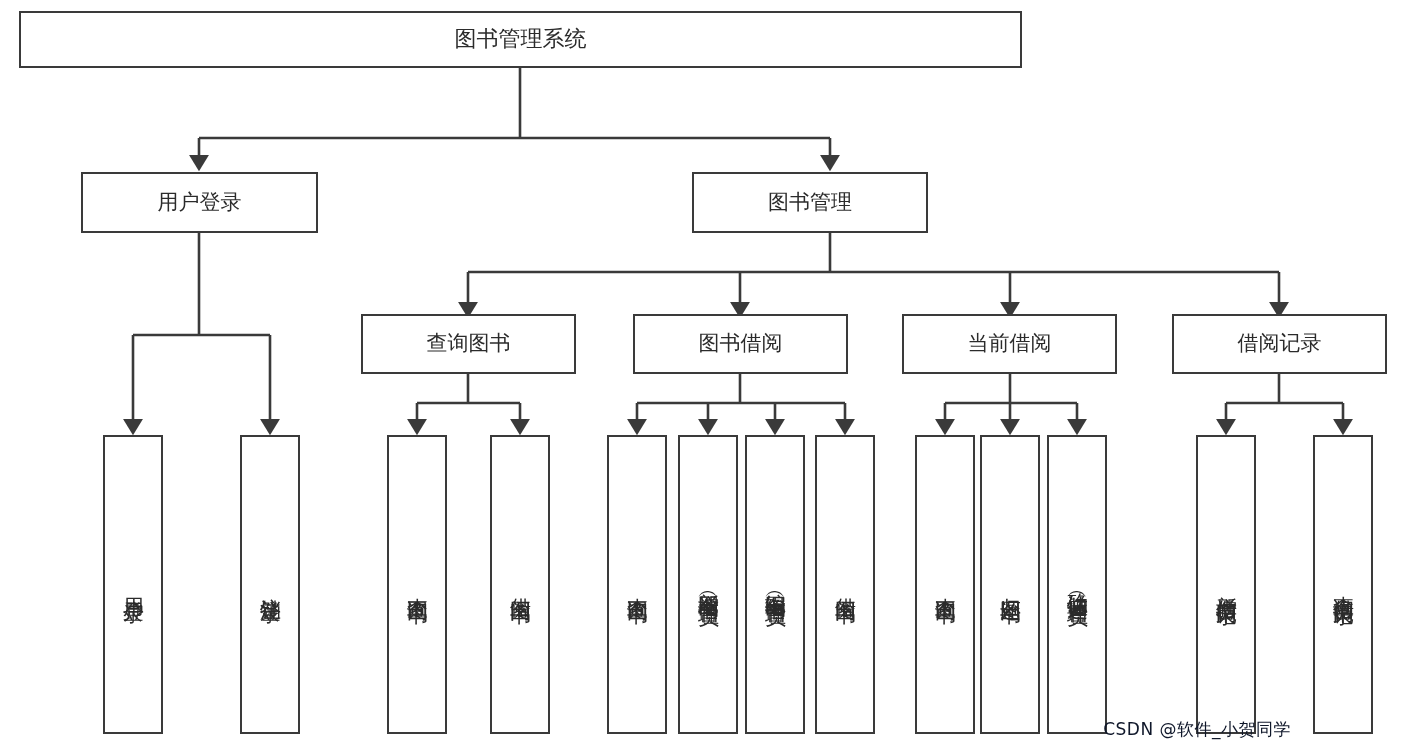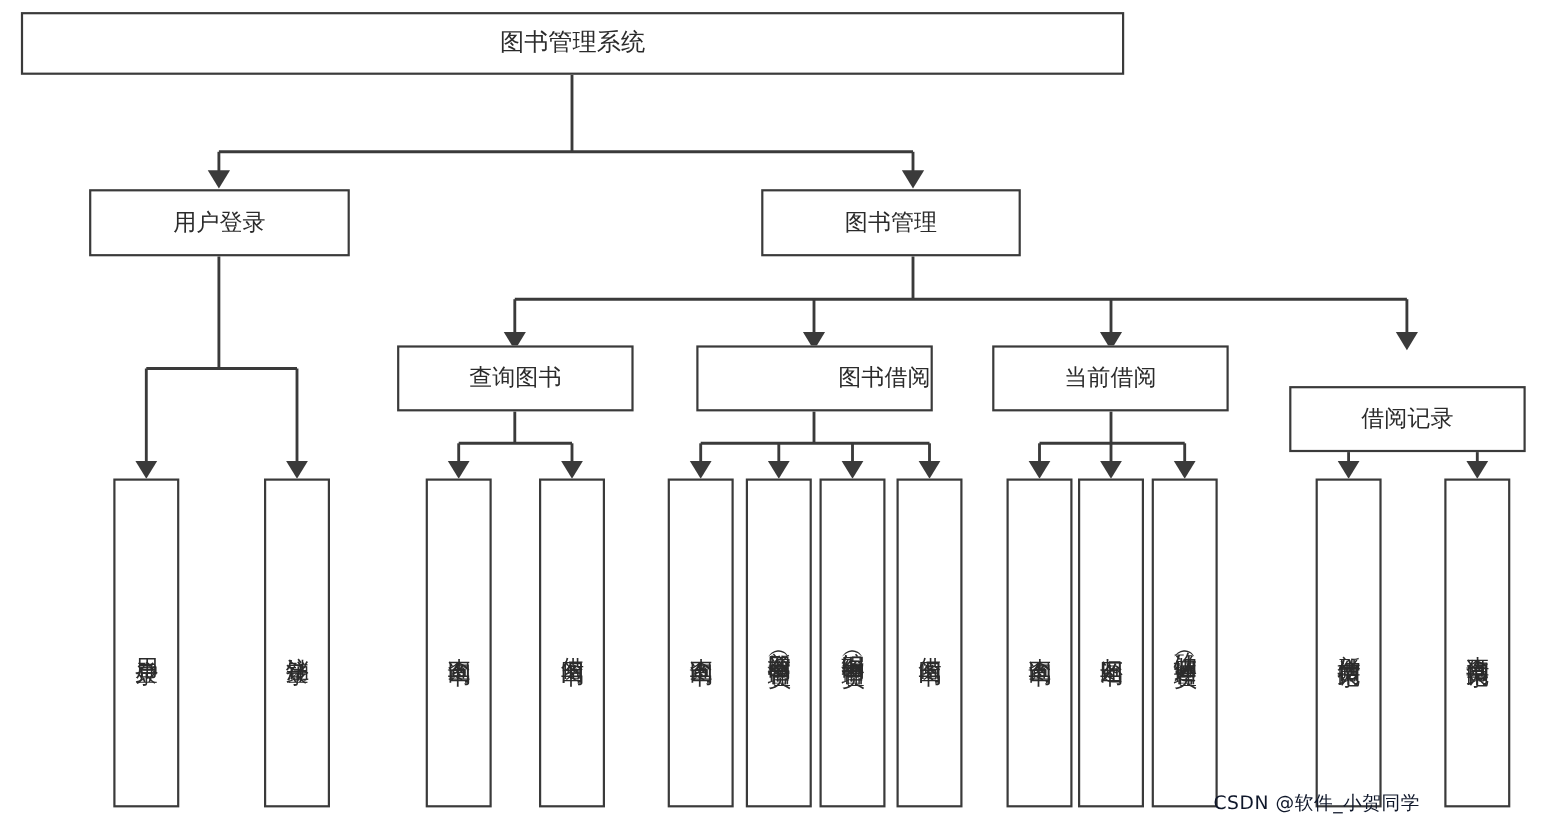--- a/index.html
+++ b/index.html
@@ -134,29 +134,29 @@
   </div>
 
   <div class="node horiz" style="left:692px; top:172px; width:236px; height:61px;">
     <span class="label">图书管理</span>
   </div>
 
   <div class="node horiz" style="left:361px; top:314px; width:215px; height:60px;">
     <span class="label">查询图书</span>
   </div>
 
-  <div class="node horiz" style="left:633px; top:314px; width:215px; height:60px;justify-content:flex-end;">
+  <div class="node horiz" style="left:633px; top:314px; width:215px; height:60px;">
     <span class="label">图书借阅</span>
   </div>
 
   <div class="node horiz" style="left:902px; top:314px; width:215px; height:60px;align-items:center;">
     <span class="label">当前借阅</span>
   </div>
 
-  <div class="node horiz" style="left:1172px; top:314px; width:215px; height:60px;margin-top:37px;">
+  <div class="node horiz" style="left:1172px; top:314px; width:215px; height:60px;">
     <span class="label">借阅记录</span>
   </div>
 
   <div class="node vert" style="left:103px; top:435px; width:60px; height:299px;">
     <span class="label">用户登录</span>
   </div>
 
   <div class="node vert" style="left:240px; top:435px; width:60px; height:299px;">
     <span class="label">注销登录</span>
   </div>

